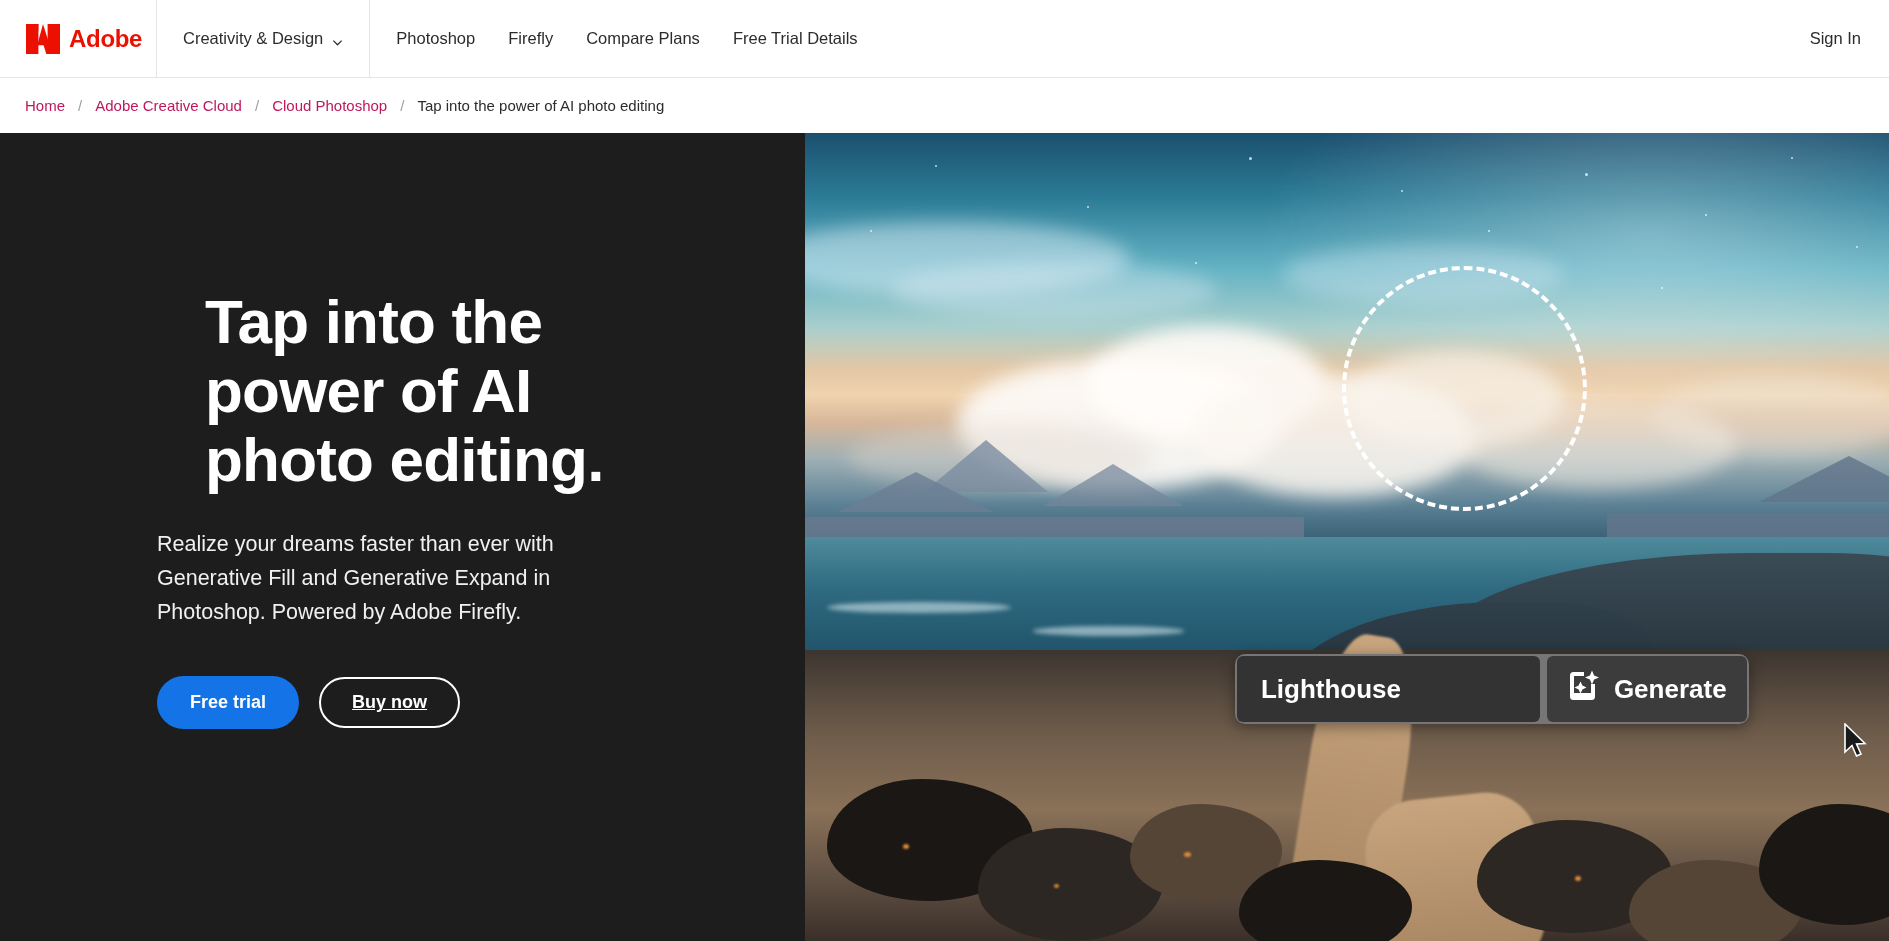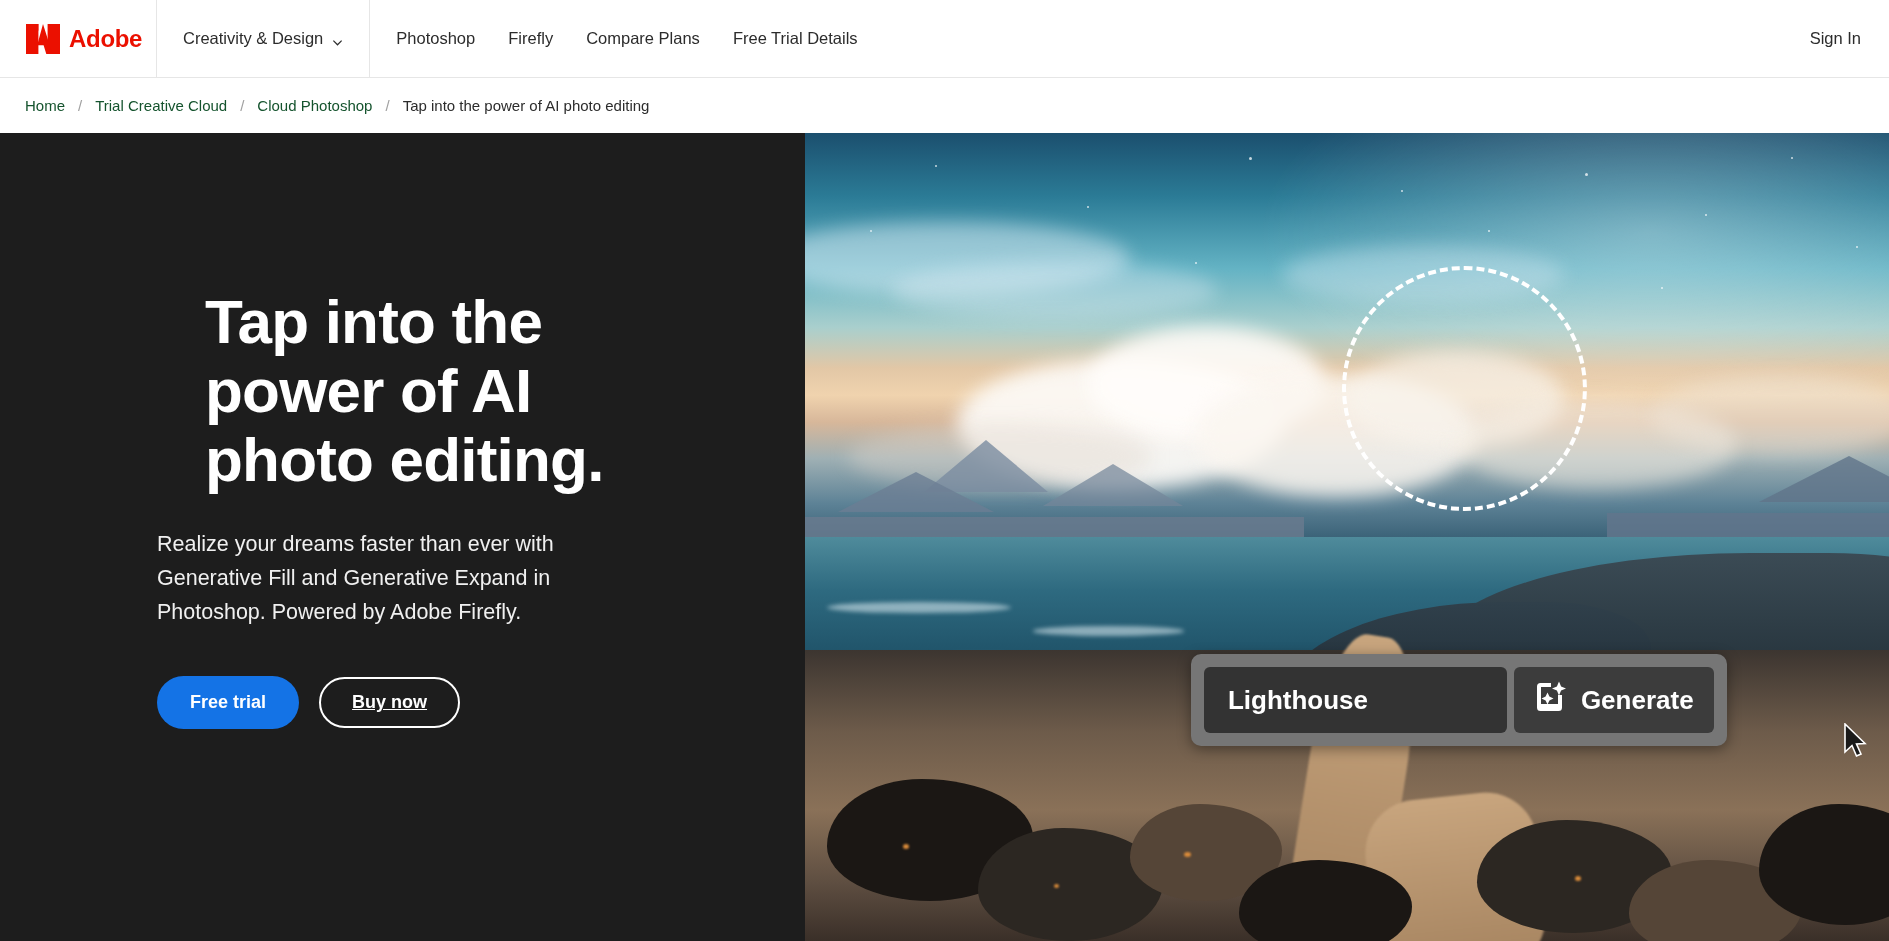--- a/index.html
+++ b/index.html
@@ -93,21 +93,21 @@
   .breadcrumb-bar {
     height: 55px;
     display: flex;
     align-items: center;
     padding-left: 25px;
     background: #ffffff;
     gap: 0;
   }
   .crumb {
     font-size: 15px;
-    color: #14532d;
+    color: #be185d;
     cursor: pointer;
     white-space: nowrap;
   }
   .crumb.current {
     color: #2c2c2c;
     cursor: default;
   }
   .crumb-sep {
     font-size: 15px;
     color: #a0a0a0;
@@ -296,23 +296,24 @@
     box-sizing: border-box;
   }
 
   
   .ps-toolbar {
     position: absolute;
     display: flex;
     align-items: flex-end;
     background: #767676;
     border-radius: 10px;
-    padding: 13px;
+    padding: 2px;
     gap: 7px;
     box-shadow: 0 3px 14px rgba(0,0,0,0.4);
+    margin-left: 44px;
   }
   .ps-input {
     background: #333333;
     border-radius: 6px;
     height: 66px;
     width: 303px;
     display: flex;
     align-items: center;
     padding: 0 24px;
     color: #ffffff;
@@ -373,21 +374,21 @@
   </nav>
 
   <div class="nav-right">
     <a class="signin">Sign In</a>
   </div>
 </header>
 
 <div class="breadcrumb-bar">
   <a class="crumb">Home</a>
   <span class="crumb-sep">/</span>
-  <a class="crumb">Trial Creative Cloud</a>
+  <a class="crumb">Adobe Creative Cloud</a>
   <span class="crumb-sep">/</span>
   <a class="crumb">Cloud Photoshop</a>
   <span class="crumb-sep">/</span>
   <span class="crumb current">Tap into the power of AI photo editing</span>
 </div>
 
 <section class="hero">
 
   <div class="hero-copy">
     <h1 class="hero-title">Tap into the power of AI photo editing.</h1>

